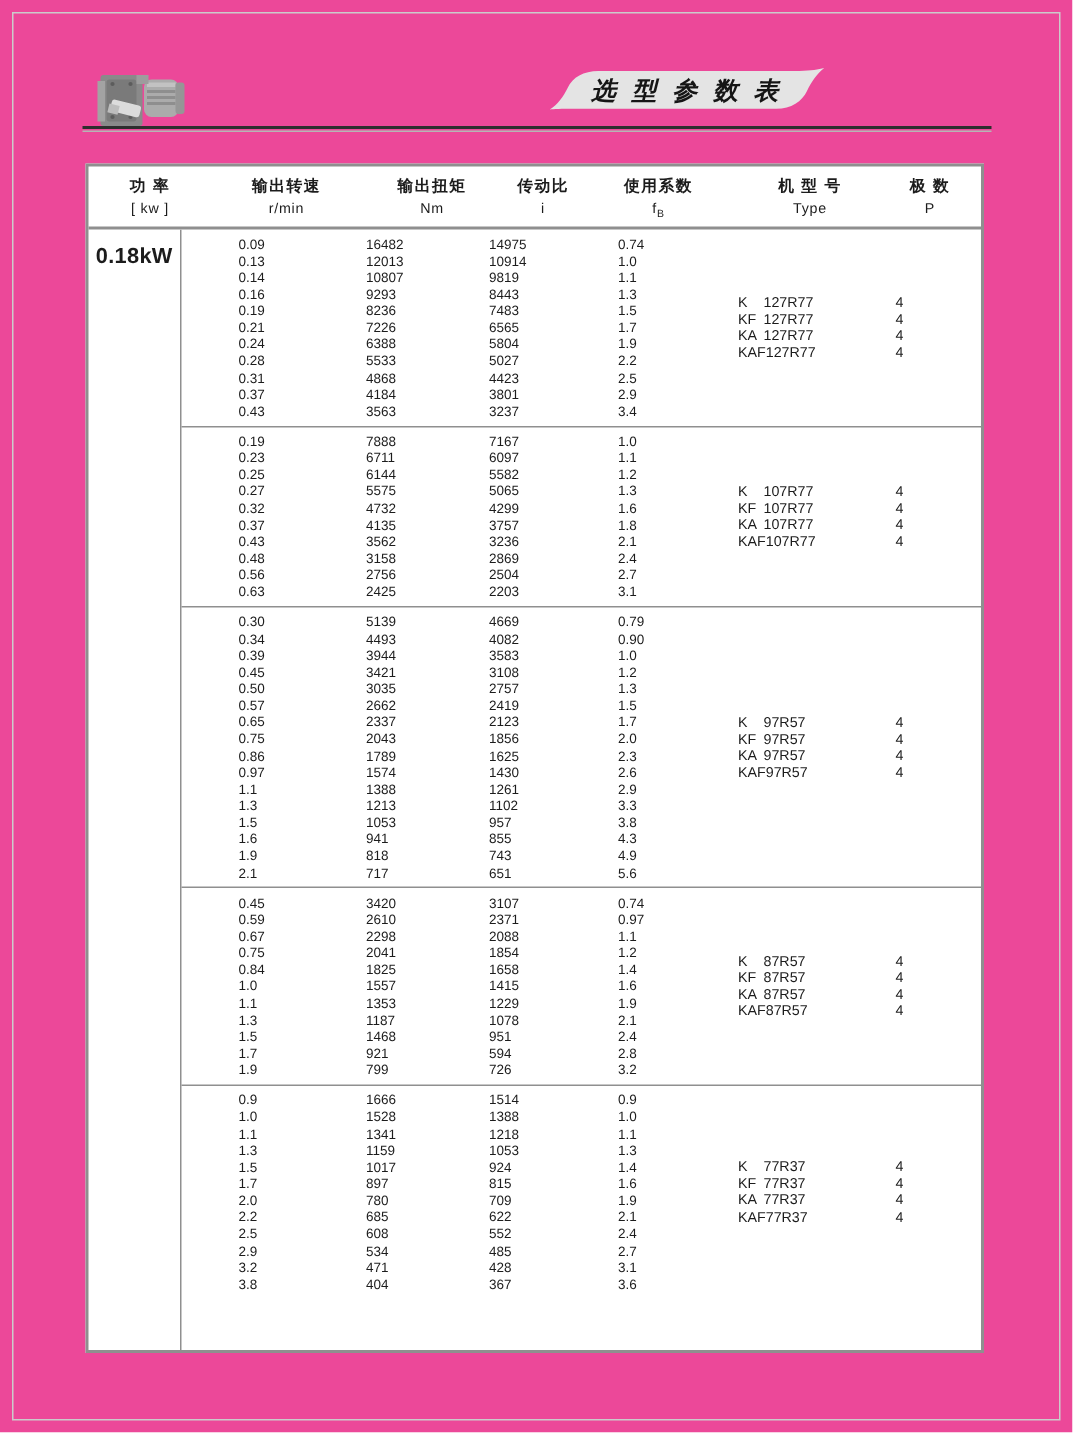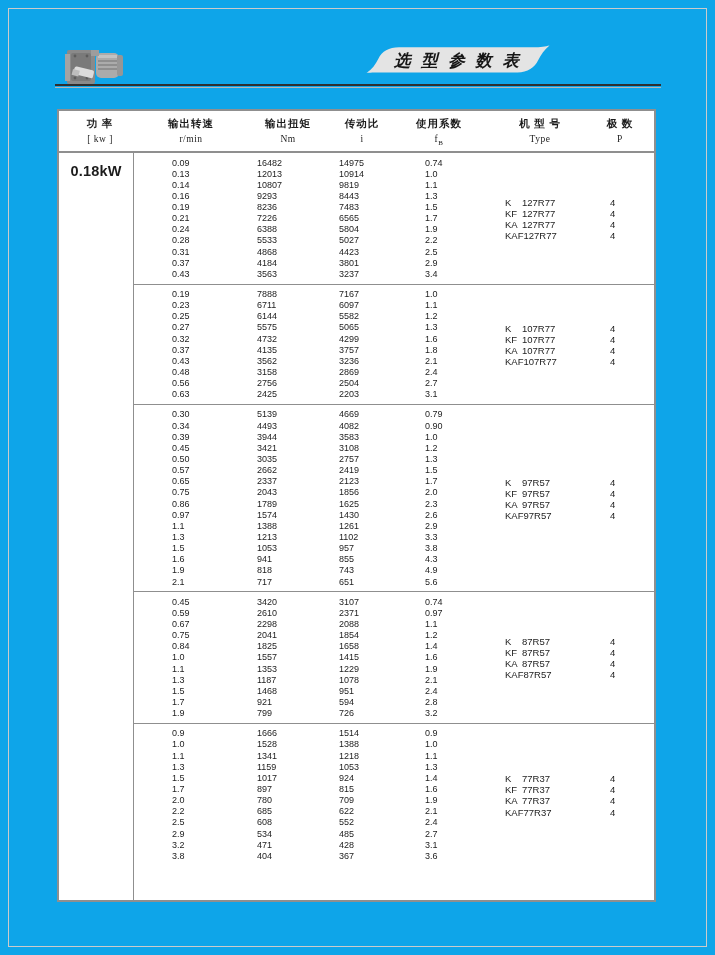--- a/index.html
+++ b/index.html
@@ -1,40 +1,40 @@
 <!DOCTYPE html>
 <html><head>
 <meta charset="utf-8">
 <style>
   html,body{margin:0;padding:0;background:#fff;}
-  .page{position:relative;width:715px;height:955px;background:#0ea5e9;overflow:hidden;
+  .page{position:relative;width:715px;height:955px;background:#ec4899;overflow:hidden;
         font-family:"Liberation Sans","DejaVu Sans",sans-serif;color:#1c1c1c;}
   .page-frame{position:absolute;inset:8px;border:1px solid #cbcbcb;pointer-events:none;}
 
   
   .logo{position:absolute;left:63px;top:44px;width:64px;height:48px;}
   .banner{position:absolute;left:366px;top:45px;width:184px;height:29px;}
   .banner svg{position:absolute;left:0;top:0;}
   .banner-title{position:absolute;left:0;top:5px;width:100%;text-align:center;
         font-size:16.5px;font-weight:bold;font-style:italic;letter-spacing:3px;color:#151515;white-space:nowrap;}
   .rule-wrap{position:absolute;left:55px;top:84px;width:606px;}
   .rule-dark{height:2px;background:#2e2e2e;}
   .rule-light{height:1px;background:#b5b5b5;margin-top:1px;}
 
   
   .sel-table{position:absolute;left:57px;top:109px;width:599px;height:793px;
         border:2px solid #8f8f8f;box-sizing:border-box;background:#fff;}
   .thead{position:relative;height:40px;border-bottom:2px solid #8f8f8f;}
-  .hcell{position:absolute;top:0;transform:translateX(-50%);text-align:center;white-space:nowrap;font-family:Liberation Serif, serif;}
+  .hcell{position:absolute;top:0;transform:translateX(-50%);text-align:center;white-space:nowrap;}
   .hz{font-size:10.5px;font-weight:bold;margin-top:6px;letter-spacing:1px;}
   .hu{font-size:9.5px;margin-top:3px;letter-spacing:0.5px;}
   .hu sub{font-size:7px;}
 
   .tbody{display:flex;height:747px;overflow:hidden;}
-  .power-col{width:75px;border-right:1px solid #8f8f8f;box-sizing:border-box;text-align:center;}
+  .power-col{width:62px;border-right:1px solid #8f8f8f;box-sizing:border-box;text-align:center;}
   .power-label{margin-top:10px;font-size:14.5px;font-weight:bold;letter-spacing:0.2px;}
   .data-col{flex:1;display:flex;flex-direction:column;}
 
   .block{padding:4.5px 0 3.5px;}
   .block + .block{border-top:1px solid #8f8f8f;}
   .rows{position:relative;}
   .row{position:relative;height:11.15px;}
   .cell{position:absolute;top:0;font-size:9px;line-height:11.15px;white-space:pre;}
   .c-r{left:38px;} .c-nm{left:123px;} .c-i{left:205px;} .c-fb{left:291px;}
 

